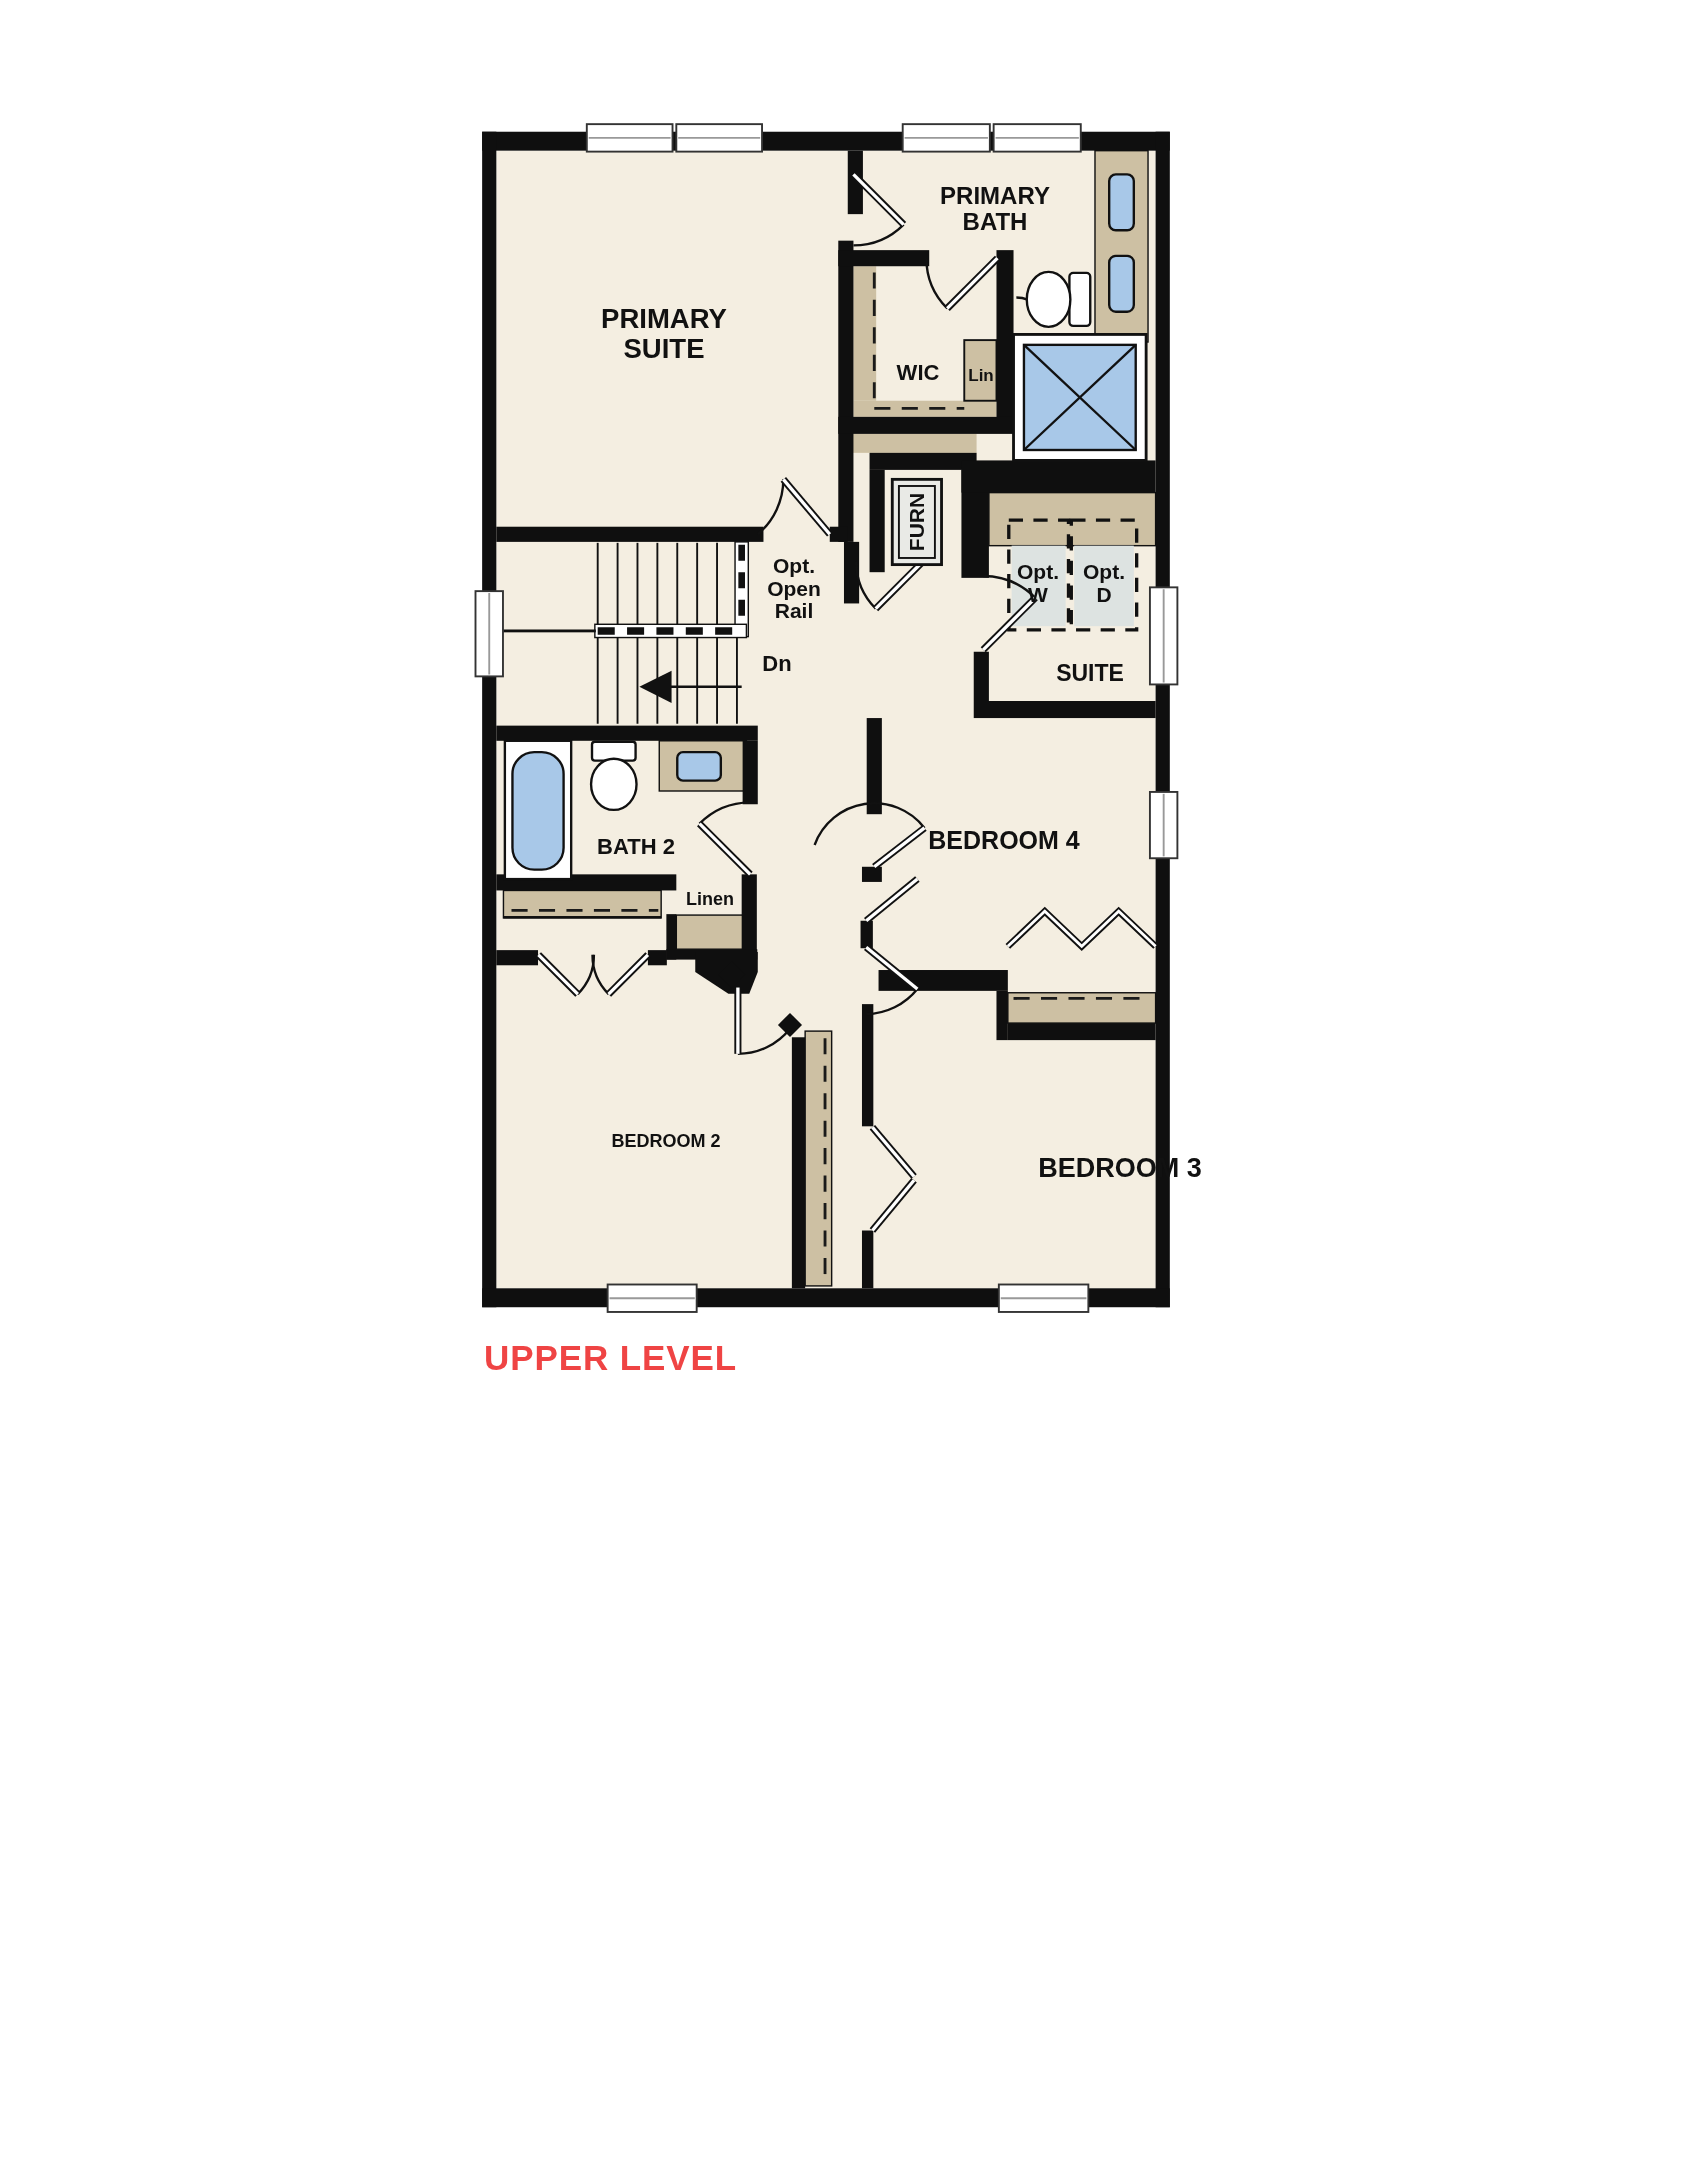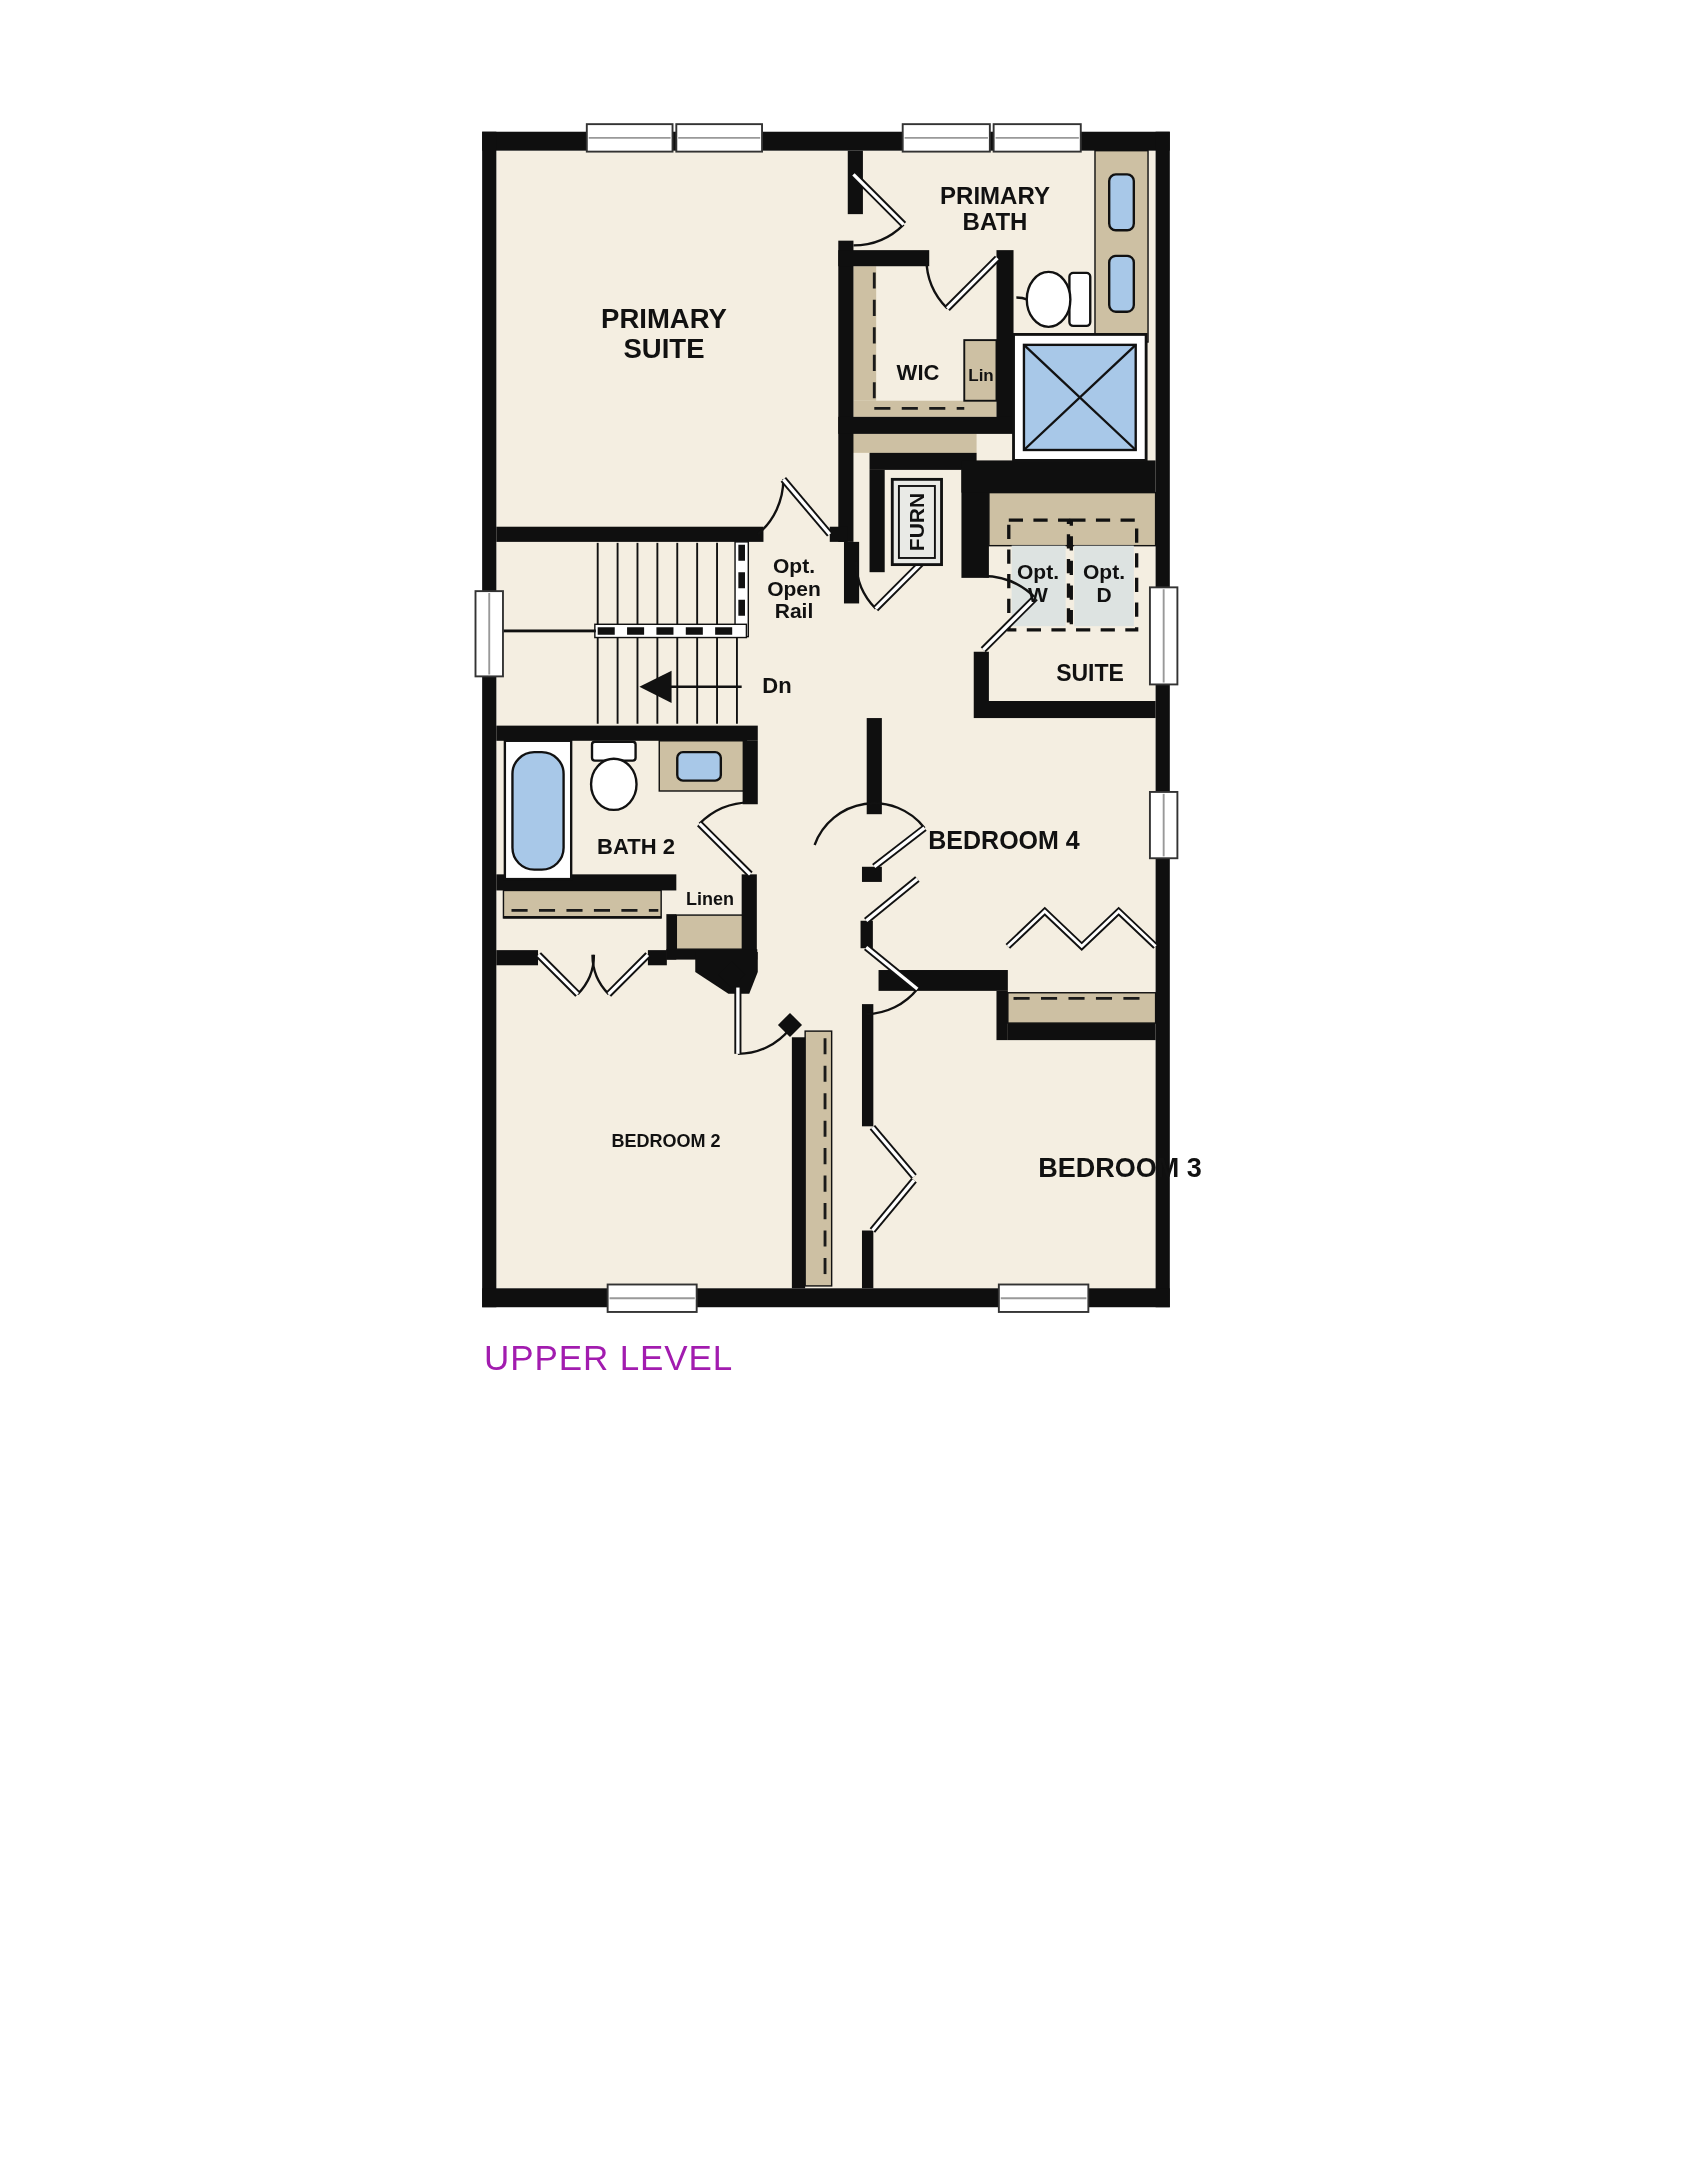--- a/index.html
+++ b/index.html
@@ -2,21 +2,21 @@
 <html style="font-size:7.6px"><head>
 <meta charset="utf-8">
 <style>
   html,body{margin:0;padding:0;background:#ffffff;}
   .canvas{position:relative;width:1687px;height:2183px;background:#ffffff;overflow:hidden;
           font-family:"Liberation Sans", sans-serif;}
   svg{position:absolute;left:0;top:0;}
   .lbl{position:absolute;transform:translate(-50%,-50%);font-weight:700;color:#111;
        white-space:nowrap;text-align:center;line-height:1.08;}
   .rot{transform:translate(-50%,-50%) rotate(-90deg);}
-  .title{position:absolute;transform:translate(0,-50%);font-weight:400;color:#a21caf;
+  .title{position:absolute;transform:translate(0,-50%);font-weight:700;color:#ef4444;
          white-space:nowrap;letter-spacing:0.9px;}
 </style>
 </head>
 <body>
 
 <div class="canvas">
 
 <svg width="1687" height="2183" viewBox="0 0 3562 4609">
 
   <g>
@@ -251,21 +251,21 @@
 <div class="lbl" style="left:918px;top:373px;font-size:22px;">WIC</div>
 <div class="lbl" style="left:981px;top:376px;font-size:17px;">Lin</div>
 <div class="lbl rot" style="left:917px;top:522px;font-size:21px;">FURN</div>
 
 <div class="lbl" style="left:794px;top:589px;font-size:21px;font-weight:700;">
   <div>Opt.</div>
   <div>Open</div>
   <div>Rail</div>
 </div>
 
-<div class="lbl" style="left:777px;top:686px;font-size:22px;">Dn</div>
+<div class="lbl" style="left:777px;top:664px;font-size:22px;">Dn</div>
 
 <div class="lbl" style="left:1038px;top:584px;font-size:21px;">
   <div>Opt.</div>
   <div>W</div>
 </div>
 <div class="lbl" style="left:1104px;top:584px;font-size:21px;">
   <div>Opt.</div>
   <div>D</div>
 </div>
 

